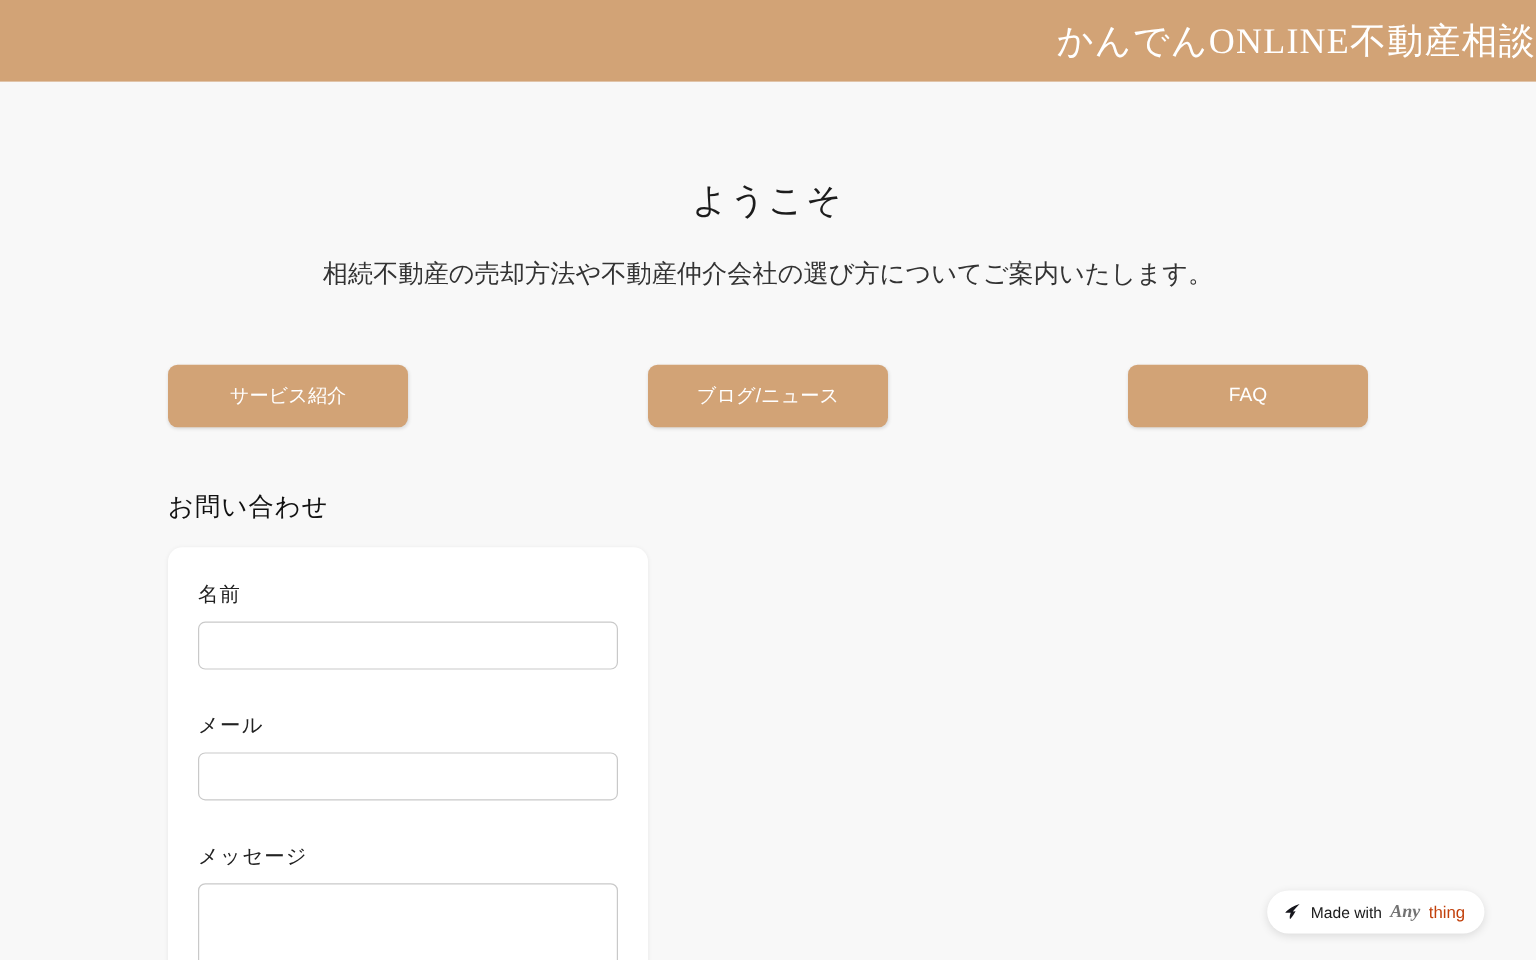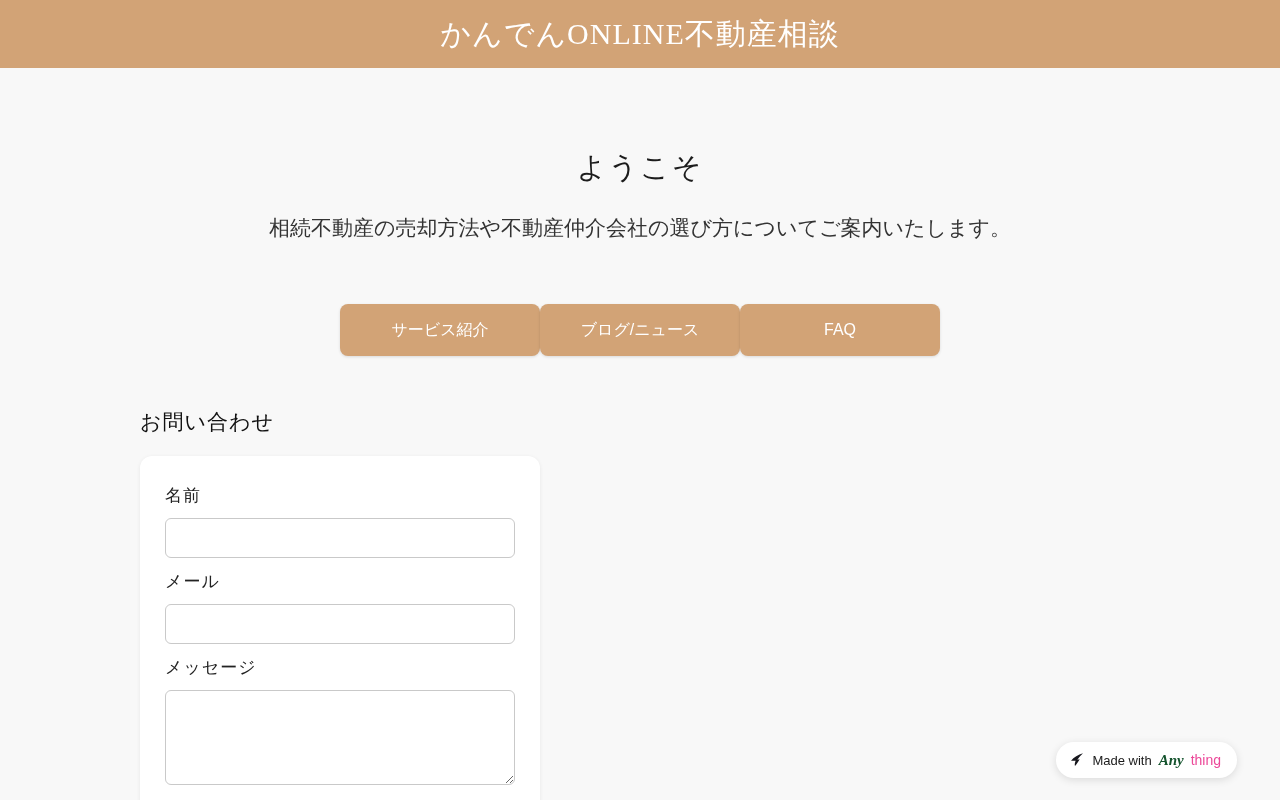--- a/index.html
+++ b/index.html
@@ -10,21 +10,21 @@
     background: #f8f8f8;
     font-family: "Liberation Sans", sans-serif;
     color: #222222;
   }
   
   .site-header {
     height: 68px;
     background: #d2a376;
     display: flex;
     align-items: center;
-    justify-content: center;
+    justify-content: flex-end;
   }
   .site-header h1 {
     font-family: "Liberation Serif", serif;
     font-weight: 400;
     font-size: 30px;
     color: #ffffff;
     letter-spacing: 1px;
   }
   
   .container {
@@ -42,21 +42,21 @@
   }
   .welcome p {
     margin-top: 26px;
     font-size: 21px;
     color: #333333;
   }
   
   .nav-row {
     margin-top: 62px;
     display: flex;
-    justify-content: center;
+    justify-content: space-between;
   }
   .nav-btn {
     width: 200px;
     height: 52px;
     border: none;
     border-radius: 8px;
     background: #d2a376;
     color: #ffffff;
     font-size: 16px;
     font-family: "Liberation Sans", sans-serif;
@@ -72,21 +72,21 @@
     letter-spacing: 1px;
   }
   .contact-card {
     margin-top: 20px;
     width: 400px;
     background: #ffffff;
     border-radius: 12px;
     box-shadow: 0 1px 4px rgba(0,0,0,0.07);
     padding: 28px 25px 30px 25px;
   }
-  .field-group { margin-bottom: 12px; }
+  .field-group { margin-bottom: 35px; }
   .field-group label {
     display: block;
     font-size: 17px;
     color: #222222;
     margin-bottom: 11px;
     letter-spacing: 1px;
   }
   .field-group input[type="text"] {
     width: 350px;
     height: 40px;
@@ -134,23 +134,23 @@
     gap: 7px;
     padding: 0 16px 0 13px;
   }
   .made-badge .logo { width: 16px; height: 16px; display: inline-flex; }
   .made-badge .txt { font-size: 13px; color: #1a1a1a; }
   .made-badge .brand-italic {
     font-family: "Liberation Serif", serif;
     font-style: italic;
     font-weight: 700;
     font-size: 15px;
-    color: #14532d;
-  }
-  .made-badge .brand-rest { font-size: 14px; color: #ec4899; text-align: center; }
+    color: #737373;
+  }
+  .made-badge .brand-rest { font-size: 14px; color: #c2410c; text-align: center; }
 </style>
 </head>
 <body>
 
 <header class="site-header">
   <h1>かんでんONLINE不動産相談</h1>
 </header>
 
 <main class="container">
 

